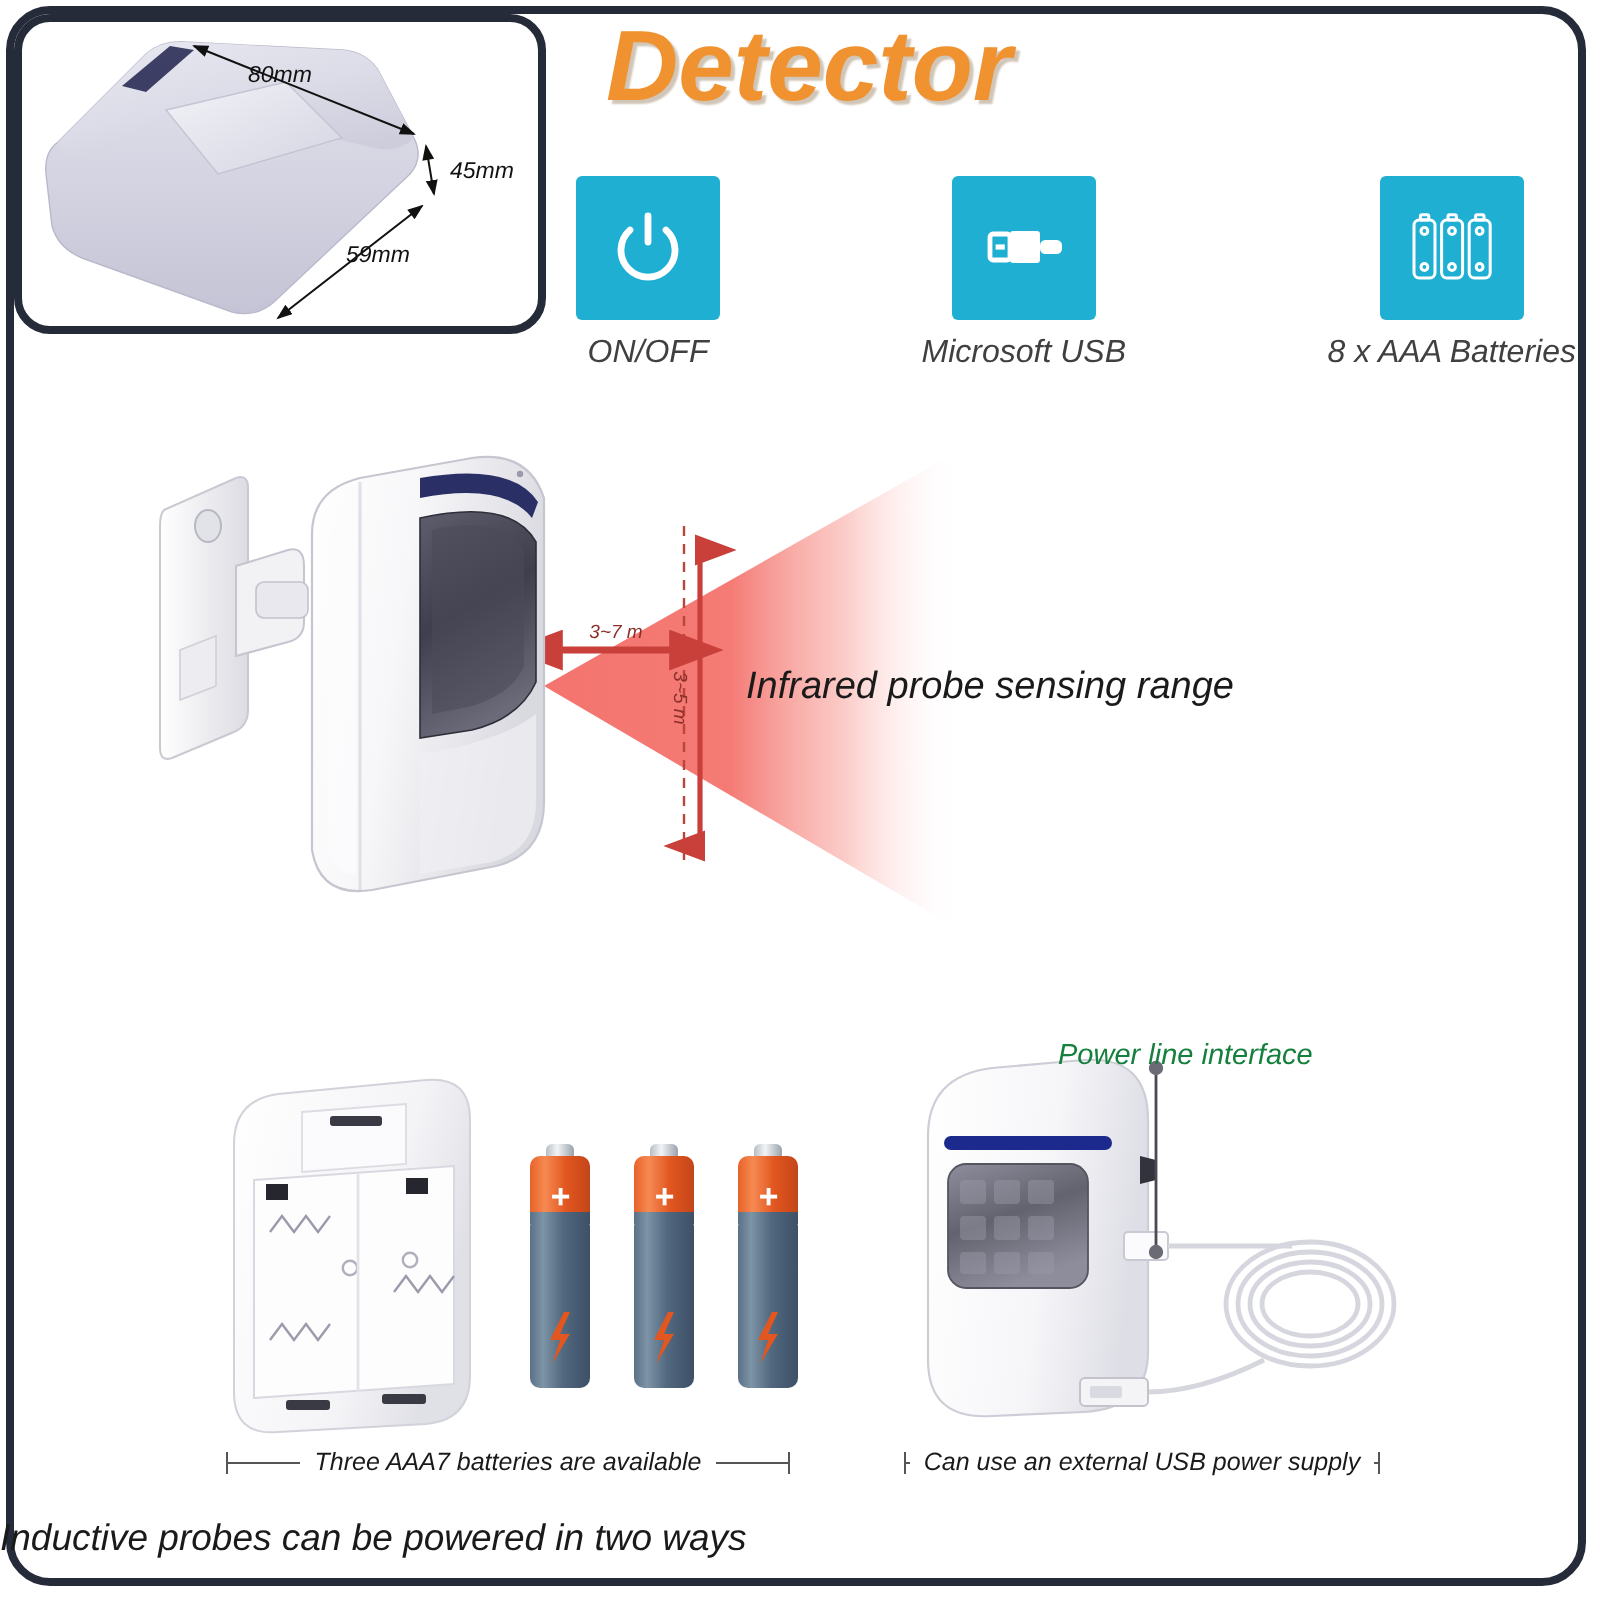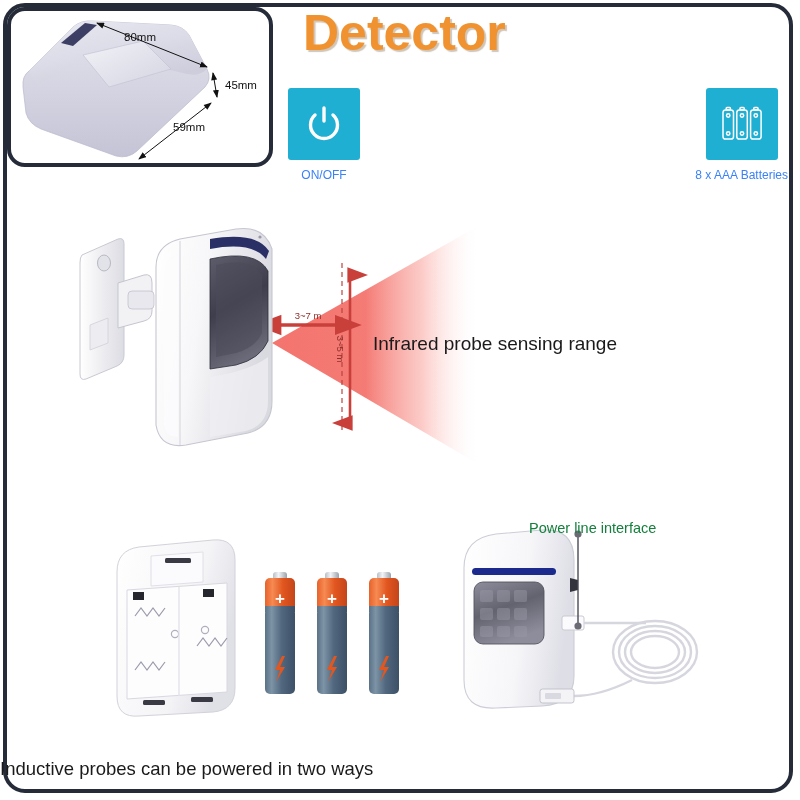--- a/index.html
+++ b/index.html
@@ -7,20 +7,21 @@
     padding: 0;
     background: #ffffff;
   }
   #page {
     position: relative;
     width: 800px;
     height: 800px;
     background: #ffffff;
     font-family: "Liberation Sans", sans-serif;
     overflow: hidden;
+    font-style: italic;
   }
 
   
   .outer-frame {
     position: absolute;
     left: 3px; top: 3px;
     width: 790px; height: 790px;
     border: 4px solid #252b38;
     border-radius: 22px;
     box-sizing: border-box;
@@ -71,22 +72,22 @@
   .feature-tile {
     width: 72px; height: 72px;
     background: #1FAFD2;
     border-radius: 3px;
     display: flex;
     align-items: center;
     justify-content: center;
   }
   .feature-label {
     margin-top: 8px;
-    font-size: 12px;
-    color: #3b82f6;
+    font-size: 16px;
+    color: #404040;
     white-space: nowrap;
     text-align: center;
   }
 
   
   .scene-main {
     position: absolute;
     left: 60px; top: 215px;
     width: 520px; height: 270px;
   }
@@ -216,20 +217,31 @@
       <div class="feature-tile">
         <svg width="46" height="46" viewBox="0 0 46 46">
           <path d="M14,14 A13.5,13.5 0 1,0 32,14" fill="none" stroke="#fff" stroke-width="3.4" stroke-linecap="round"></path>
           <line x1="23" y1="7" x2="23" y2="20" stroke="#fff" stroke-width="3.4" stroke-linecap="round"></line>
         </svg>
       </div>
       <div class="feature-label">ON/OFF</div>
     </div>
 
 
+    <div class="feature">
+      <div class="feature-tile">
+        <svg width="46" height="46" viewBox="0 0 46 46">
+          <rect x="6" y="16" width="10" height="13" rx="1.5" fill="none" stroke="#fff" stroke-width="2.4"></rect>
+          <rect x="8.8" y="21.2" width="4.6" height="2.6" fill="#fff"></rect>
+          <rect x="16" y="14.5" width="15" height="16" rx="1.6" fill="#fff"></rect>
+          <rect x="31" y="19" width="11" height="7" rx="2.6" fill="#fff"></rect>
+        </svg>
+      </div>
+      <div class="feature-label">Microsoft USB</div>
+    </div>
 
     <div class="feature">
       <div class="feature-tile">
         <svg width="48" height="46" viewBox="0 0 48 46">
           <g fill="none" stroke="#fff" stroke-width="1.5">
             <rect x="5" y="9" width="10.5" height="29" rx="2.6"></rect>
             <rect x="18.8" y="9" width="10.5" height="29" rx="2.6"></rect>
             <rect x="32.6" y="9" width="10.5" height="29" rx="2.6"></rect>
             <rect x="8.2" y="6.4" width="4.2" height="2.6" rx="0.8"></rect>
             <rect x="22" y="6.4" width="4.2" height="2.6" rx="0.8"></rect>
@@ -453,17 +465,31 @@
       <path d="M182,160 Q150,176 124,176"></path>
     </g>
     <g>
       <rect x="90" y="169" width="34" height="14" rx="2.5" fill="#f4f4f7" stroke="#c3c3cd" stroke-width="1"></rect>
       <rect x="95" y="173" width="16" height="6" rx="1" fill="#d9d9e1"></rect>
     </g>
   </svg>
 
   <div class="callout-text">Power line interface</div>
 
-
+  <div class="caption-wrap cap-left">
+    <div class="cap-tick"></div>
+    <div class="cap-line"></div>
+    <div class="cap-text">Three AAA7 batteries are available</div>
+    <div class="cap-line"></div>
+    <div class="cap-tick"></div>
+  </div>
+
+  <div class="caption-wrap cap-right">
+    <div class="cap-tick"></div>
+    <div class="cap-line"></div>
+    <div class="cap-text">Can use an external USB power supply</div>
+    <div class="cap-line"></div>
+    <div class="cap-tick"></div>
+  </div>
 
   <div class="headline">Inductive probes can be powered in two ways</div>
 
 </div>
 
 </body></html>

